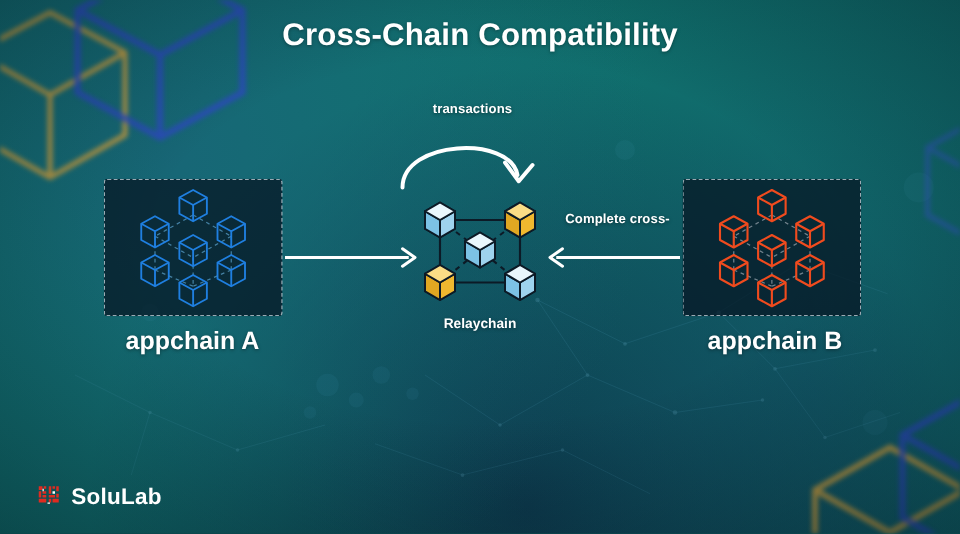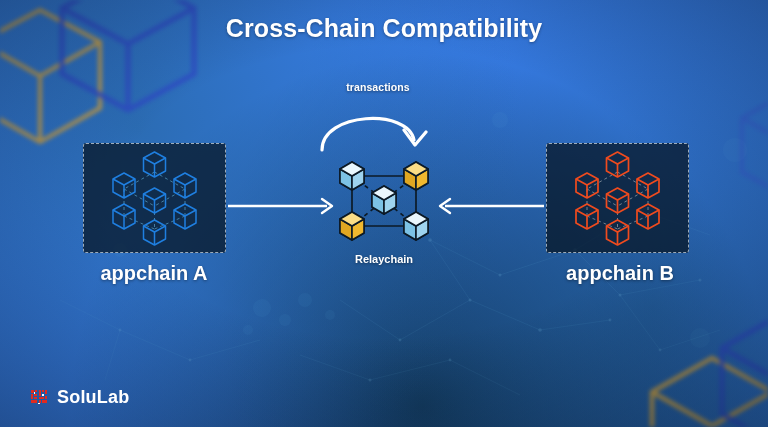--- a/index.html
+++ b/index.html
@@ -14,21 +14,21 @@
   #stage {
     position: relative;
     width: 768px;
     height: 427px;
     overflow: hidden;
     background:
       radial-gradient(ellipse 60% 55% at 22% 78%, rgba(12,60,84,0.85) 0%, rgba(12,60,84,0) 70%),
       radial-gradient(ellipse 70% 60% at 78% 20%, rgba(14,52,78,0.75) 0%, rgba(14,52,78,0) 70%),
       radial-gradient(ellipse 90% 80% at 50% 40%, #12415c 0%, #0e3established 0%, #0d3450 45%, #0a2639 100%),
       linear-gradient(160deg, #0d3550 0%, #114561 40%, #0a2a40 100%);
-    background-color: #3b82f6;
+    background-color: #0f766e;
   }
 
   
   .bg-wash {
     position: absolute;
     inset: 0;
     background:
       radial-gradient(circle at 18% 30%, rgba(30,90,125,0.55) 0%, rgba(30,90,125,0) 55%),
       radial-gradient(circle at 85% 72%, rgba(20,70,100,0.5) 0%, rgba(20,70,100,0) 60%),
       radial-gradient(circle at 55% 95%, rgba(10,40,62,0.8) 0%, rgba(10,40,62,0) 60%);
@@ -121,21 +121,21 @@
   #arrow-left { left: 228px; top: 196px; }
   #arrow-right { left: 436px; top: 196px; }
   #arrow-top { left: 316px; top: 104px; }
 
   
   #logo {
     position: absolute;
     left: 30px;
     top: 387px;
     display: flex;
-    align-items: flex-end;
+    align-items: flex-start;
     gap: 7px;
   }
   #logo-text {
     color: #ffffff;
     font-size: 18px;
     font-weight: bold;
     letter-spacing: 0.2px;
   }
 </style>
 </head>
@@ -386,20 +386,21 @@
     </svg>
   </div>
   <div class="chain-label" id="label-b">appchain B</div>
 
   <svg class="arrow-svg" id="arrow-left" width="108" height="20" viewBox="0 0 108 20">
     <line x1="0" y1="10" x2="99" y2="10" stroke="#ffffff" stroke-width="2.4"></line>
     <path d="M94 3 L104 10 L94 17" stroke="#ffffff" stroke-width="2.4" fill="none" stroke-linecap="round" stroke-linejoin="round"></path>
   </svg>
 
   <div class="flow-caption" id="cap-right">
+    <div>Complete cross-</div>
   </div>
   <svg class="arrow-svg" id="arrow-right" width="108" height="20" viewBox="0 0 108 20">
     <line x1="9" y1="10" x2="108" y2="10" stroke="#ffffff" stroke-width="2.4"></line>
     <path d="M14 3 L4 10 L14 17" stroke="#ffffff" stroke-width="2.4" fill="none" stroke-linecap="round" stroke-linejoin="round"></path>
   </svg>
 
   <div class="flow-caption" id="cap-top">
     <div>transactions</div>
   </div>
   <svg class="arrow-svg" id="arrow-top" width="112" height="48" viewBox="0 0 112 48">

